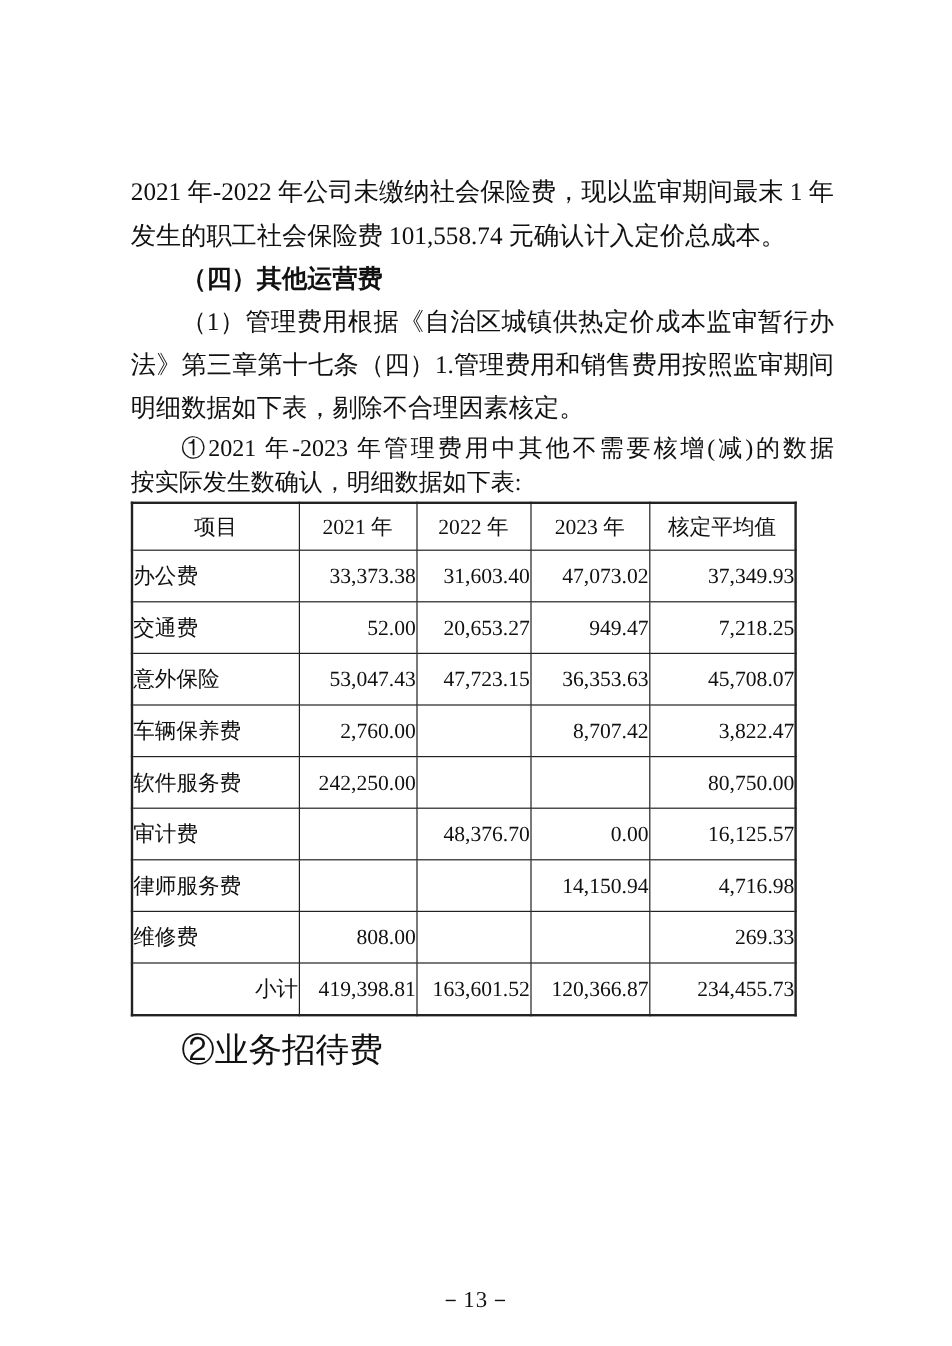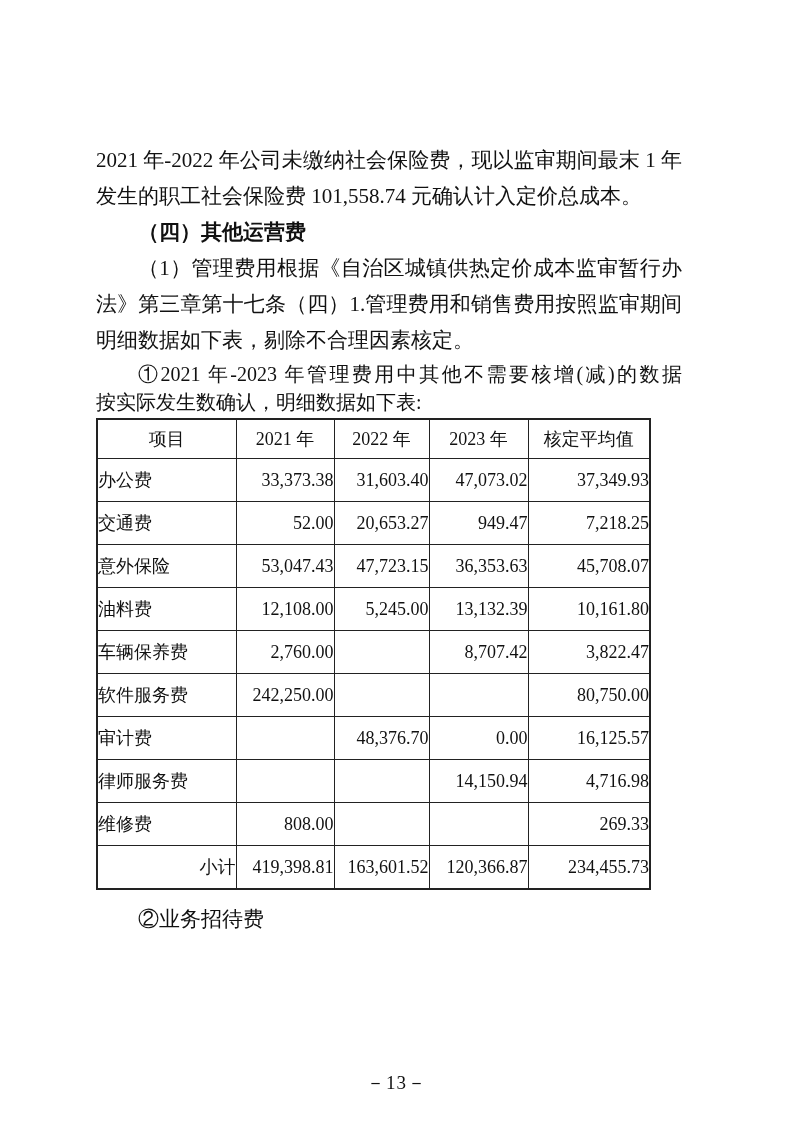--- a/index.html
+++ b/index.html
@@ -15,21 +15,21 @@
     color: #111111;
     overflow: hidden;
   }
   .page {
     position: absolute;
     inset: 0;
     background: #ffffff;
   }
   .content {
     position: absolute;
-    left: 96px;
+    left: 109px;
     top: 142px;
     width: 586px;
     font-family: Liberation Serif, serif;
   }
   .para {
     font-size: 21px;
     line-height: 36px;
   }
   .para.tight {
     font-size: 20px;
@@ -86,21 +86,21 @@
     text-align: right;
     padding-right: 3px;
   }
   col.c0 { width: 139px; }
   col.c1 { width: 98px; }
   col.c2 { width: 95px; }
   col.c3 { width: 99px; }
   col.c4 { width: 122px; }
   .after-table {
     margin-top: 13px;
-    font-size: 21px;
+    font-size: 28px;
     line-height: 32px;
     padding-left: 42px;
   }
   .footer {
     position: absolute;
     top: 1038px;
     left: 0;
     width: 100%;
     text-align: center;
     font-size: 19px;
@@ -166,27 +166,20 @@
             <td class="num">7,218.25</td>
           </tr>
           <tr>
             <td class="label">意外保险</td>
             <td class="num">53,047.43</td>
             <td class="num">47,723.15</td>
             <td class="num">36,353.63</td>
             <td class="num">45,708.07</td>
           </tr>
           <tr>
-            <td class="label">油料费</td>
-            <td class="num">12,108.00</td>
-            <td class="num">5,245.00</td>
-            <td class="num">13,132.39</td>
-            <td class="num">10,161.80</td>
-          </tr>
-          <tr>
             <td class="label">车辆保养费</td>
             <td class="num">2,760.00</td>
             <td class="num"></td>
             <td class="num">8,707.42</td>
             <td class="num">3,822.47</td>
           </tr>
           <tr>
             <td class="label">软件服务费</td>
             <td class="num">242,250.00</td>
             <td class="num"></td>

